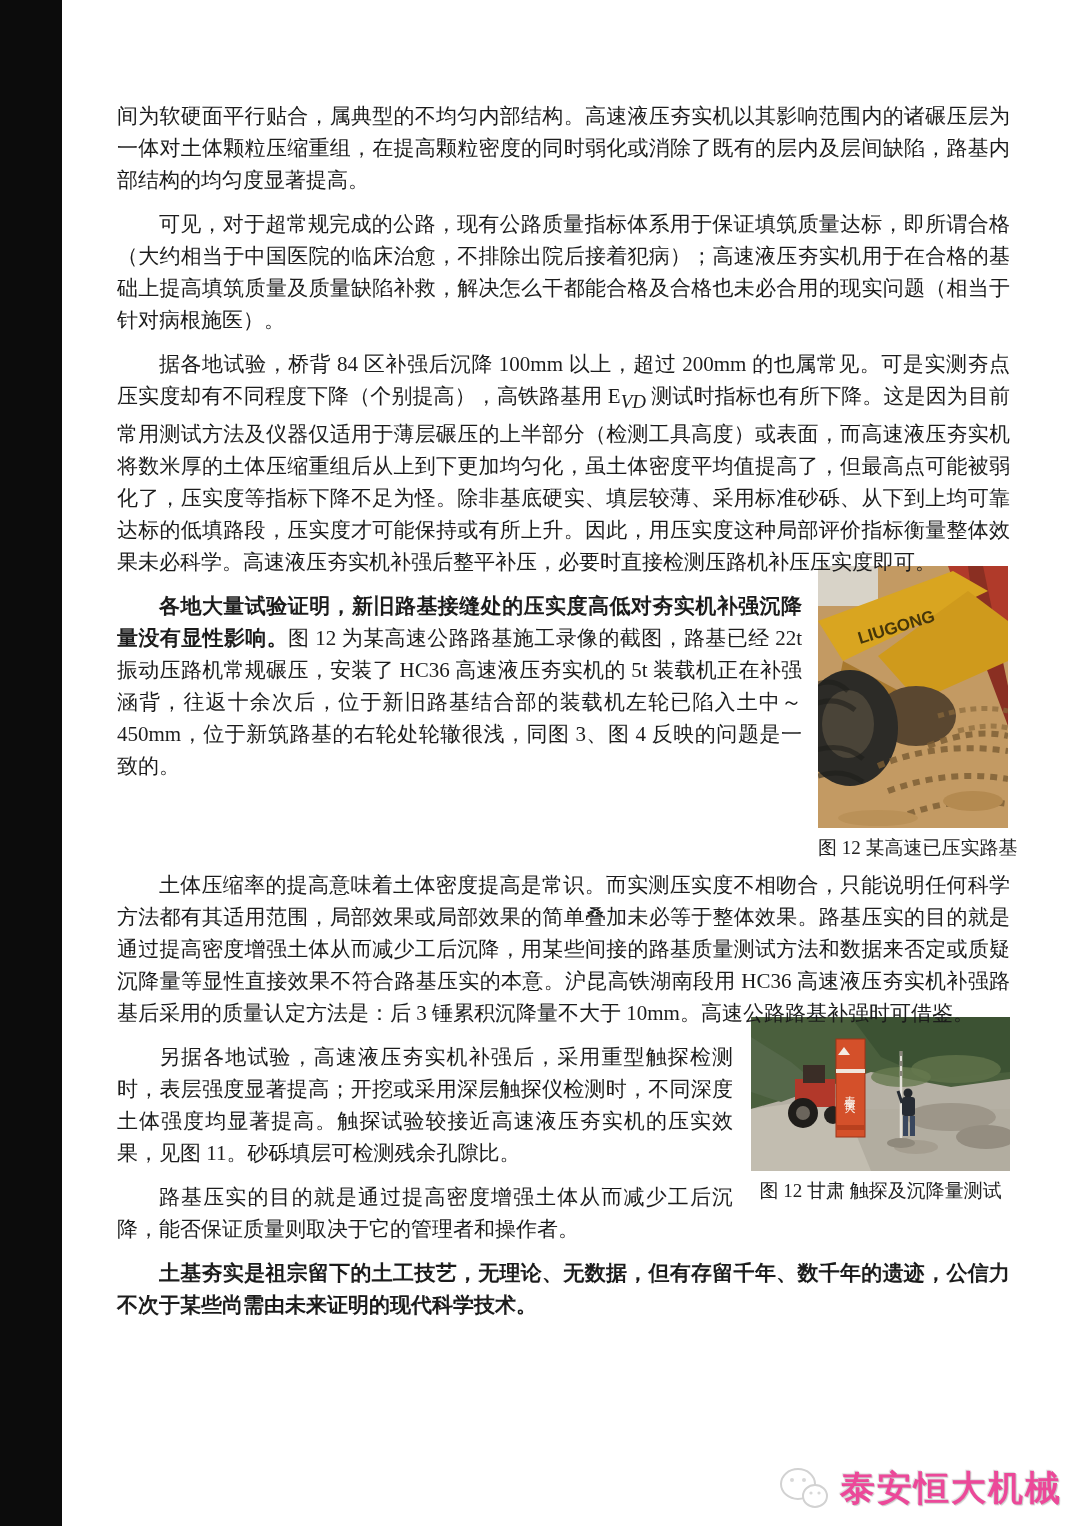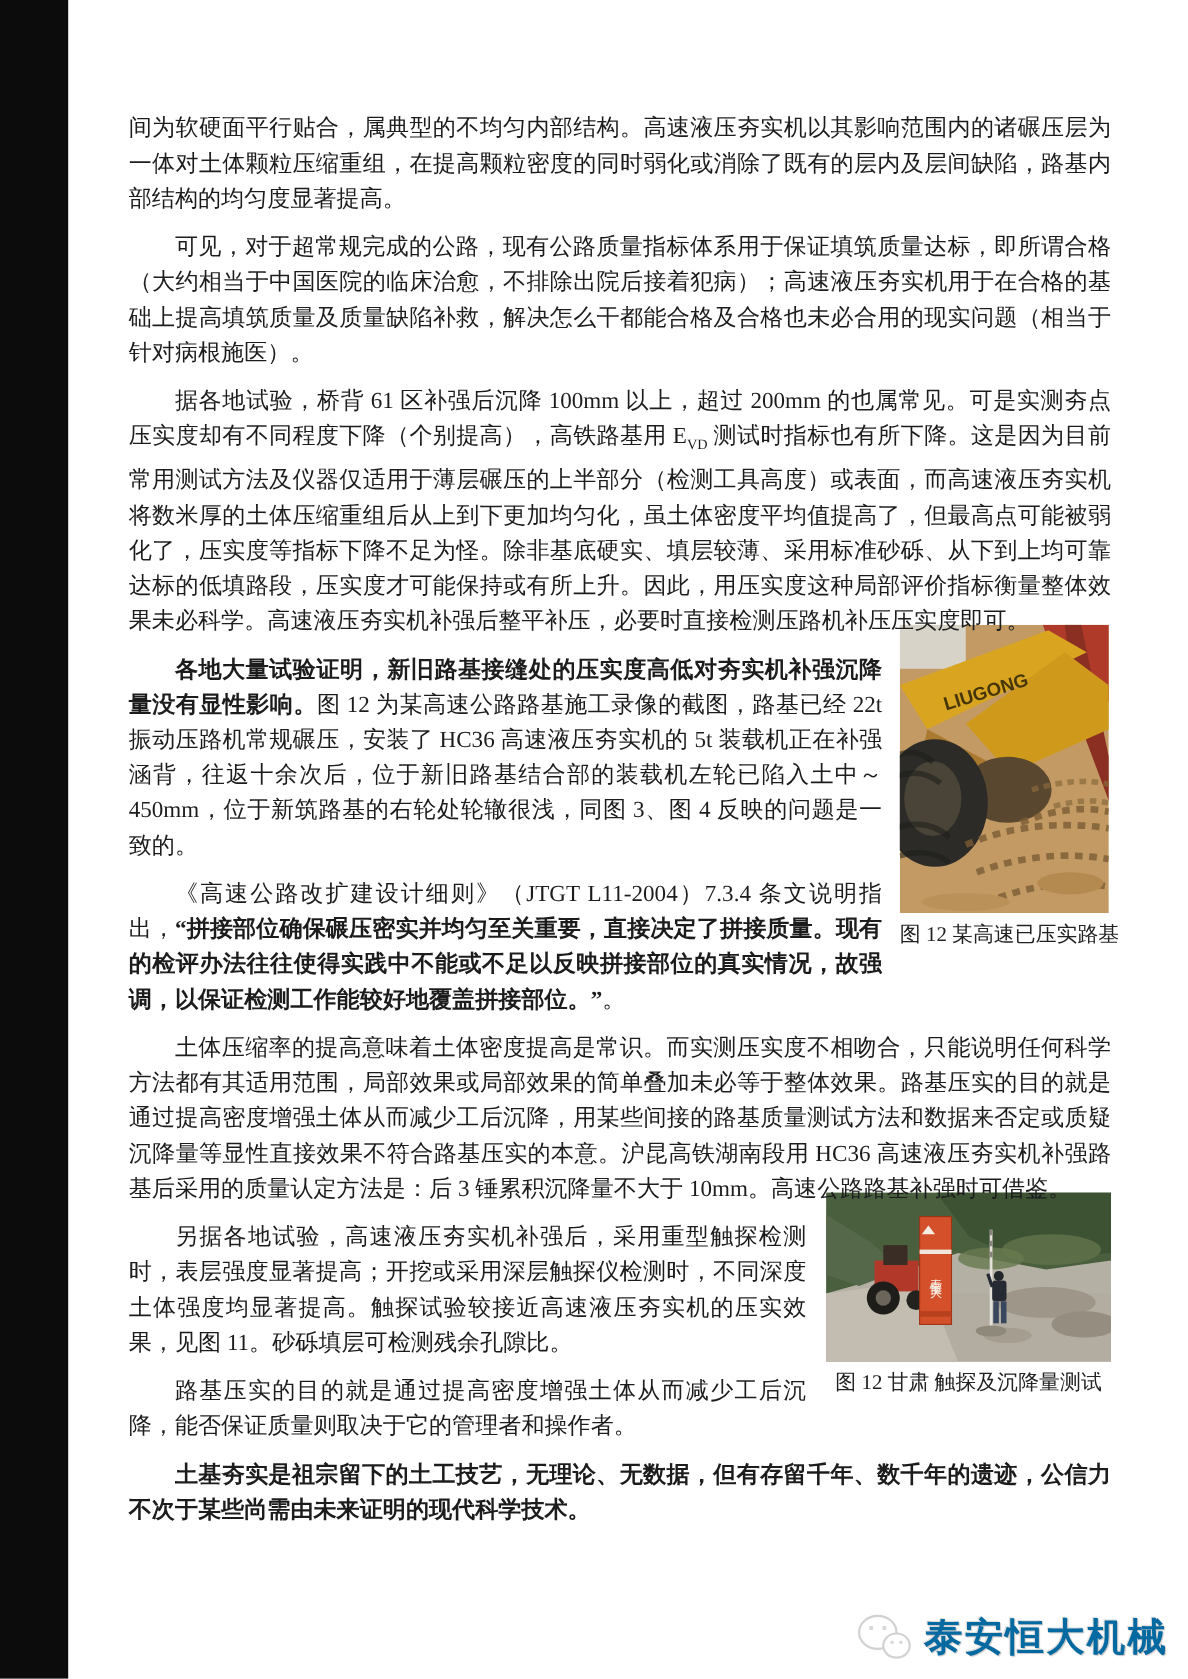--- a/index.html
+++ b/index.html
@@ -7,51 +7,51 @@
   body { width:1080px; height:1526px; position:relative; overflow:hidden;
          font-family:"Liberation Serif","DejaVu Serif",serif; color:#1c1c1c; }
   .page { position:absolute; inset:0; background:#ffffff; }
   .left-bar { position:absolute; left:0; top:0; width:62px; height:1526px; background:#0c0c0c; }
   .content { position:absolute; left:117px; top:100px; width:893px;
              font-size:21px; line-height:32px; text-align:justify; }
   .para { margin-bottom:12px; text-indent:2em; }
   .para.noindent { text-indent:0; }
   .para.clearfloat { clear:both; }
   .b { font-family:Liberation Serif, serif; font-weight:700; }
-  sub { font-size:13px; }
+  sub { font-size:19px;font-style:italic; }
   .fig { float:right; background:#fff; }
   .fig-1 { width:192px; margin:-24px 0 10px 16px; }
   .fig-2 { width:259px; margin:-24px 0 24px 18px; }
   .fig svg { display:block; }
   .caption { text-align:center; font-size:19px; line-height:22px; margin-top:9px;
              text-indent:0; color:#222; white-space:nowrap; }
   .watermark { position:absolute; right:18px; bottom:14px; display:flex; align-items:center; gap:10px; }
   .watermark .wm-text { font-family:Liberation Sans, sans-serif; font-weight:700;
-             font-size:35px; color:#0369a1; letter-spacing:2px;
+             font-size:35px; color:#ec4899; letter-spacing:2px;
              text-shadow:1px 1px 1px #c6c6c6, -1px -1px 1px #d9d9d9; }
 </style>
 </head>
 <body>
 
 <div class="page">
   <div class="left-bar"></div>
 
   <div class="content">
 
     <p class="para noindent">
       <span>间为软硬面平行贴合，属典型的不均匀内部结构。高速液压夯实机以其影响范围内的诸碾压层为一体对土体颗粒压缩重组，在提高颗粒密度的同时弱化或消除了既有的层内及层间缺陷，路基内部结构的均匀度显著提高。</span>
     </p>
 
 
     <p class="para">
       <span>可见，对于超常规完成的公路，现有公路质量指标体系用于保证填筑质量达标，即所谓合格（大约相当于中国医院的临床治愈，不排除出院后接着犯病）；高速液压夯实机用于在合格的基础上提高填筑质量及质量缺陷补救，解决怎么干都能合格及合格也未必合用的现实问题（相当于针对病根施医）。</span>
     </p>
 
     <p class="para">
-      <span>据各地试验，桥背 61 区补强后沉降 100mm 以上，超过 200mm 的也属常见。可是实测夯点压实度却有不同程度下降（个别提高），高铁路基用 E</span><sub>VD</sub><span> 测试时指标也有所下降。这是因为目前常用测试方法及仪器仅适用于薄层碾压的上半部分（检测工具高度）或表面，而高速液压夯实机将数米厚的土体压缩重组后从上到下更加均匀化，虽土体密度平均值提高了，但最高点可能被弱化了，压实度等指标下降不足为怪。除非基底硬实、填层较薄、采用标准砂砾、从下到上均可靠达标的低填路段，压实度才可能保持或有所上升。因此，用压实度这种局部评价指标衡量整体效果未必科学。高速液压夯实机补强后整平补压，必要时直接检测压路机补压压实度即可。</span>
+      <span>据各地试验，桥背 84 区补强后沉降 100mm 以上，超过 200mm 的也属常见。可是实测夯点压实度却有不同程度下降（个别提高），高铁路基用 E</span><sub>VD</sub><span> 测试时指标也有所下降。这是因为目前常用测试方法及仪器仅适用于薄层碾压的上半部分（检测工具高度）或表面，而高速液压夯实机将数米厚的土体压缩重组后从上到下更加均匀化，虽土体密度平均值提高了，但最高点可能被弱化了，压实度等指标下降不足为怪。除非基底硬实、填层较薄、采用标准砂砾、从下到上均可靠达标的低填路段，压实度才可能保持或有所上升。因此，用压实度这种局部评价指标衡量整体效果未必科学。高速液压夯实机补强后整平补压，必要时直接检测压路机补压压实度即可。</span>
     </p>
 
     <div class="fig fig-1">
       <svg width="190" height="262" viewBox="0 0 190 262">
         <rect x="0" y="0" width="190" height="262" fill="#c39a63"></rect>
         <rect x="0" y="0" width="60" height="40" fill="#d8d3c8"></rect>
         <polygon points="130,0 190,0 190,70 150,55" fill="#b03a2a"></polygon>
         <polygon points="150,0 165,0 190,120 190,160 160,80" fill="#8a2f22"></polygon>
         <polygon points="0,55 135,5 170,25 25,95" fill="#d9a520"></polygon>
         <polygon points="60,90 150,25 190,55 190,95 100,135" fill="#cf9a1c"></polygon>
@@ -66,23 +66,20 @@
         <ellipse cx="155" cy="235" rx="30" ry="10" fill="#b48a50"></ellipse>
         <ellipse cx="60" cy="252" rx="40" ry="8" fill="#ba9158"></ellipse>
       </svg>
       <div class="caption">图 12  某高速已压实路基</div>
     </div>
 
     <p class="para">
       <span class="b">各地大量试验证明，新旧路基接缝处的压实度高低对夯实机补强沉降量没有显性影响。</span><span>图 12 为某高速公路路基施工录像的截图，路基已经 22t 振动压路机常规碾压，安装了 HC36 高速液压夯实机的 5t 装载机正在补强涵背，往返十余次后，位于新旧路基结合部的装载机左轮已陷入土中～450mm，位于新筑路基的右轮处轮辙很浅，同图 3、图 4 反映的问题是一致的。</span>
     </p>
 
-    <p class="para">
-      <span>《高速公路改扩建设计细则》（JTGT L11-2004）7.3.4 条文说明指出，</span><span class="b">“拼接部位确保碾压密实并均匀至关重要，直接决定了拼接质量。现有的检评办法往往使得实践中不能或不足以反映拼接部位的真实情况，故强调，以保证检测工作能较好地覆盖拼接部位。”</span><span>。</span>
-    </p>
 
     <p class="para clearfloat">
       <span>土体压缩率的提高意味着土体密度提高是常识。而实测压实度不相吻合，只能说明任何科学方法都有其适用范围，局部效果或局部效果的简单叠加未必等于整体效果。路基压实的目的就是通过提高密度增强土体从而减少工后沉降，用某些间接的路基质量测试方法和数据来否定或质疑沉降量等显性直接效果不符合路基压实的本意。沪昆高铁湖南段用 HC36 高速液压夯实机补强路基后采用的质量认定方法是：后 3 锤累积沉降量不大于 10mm。高速公路路基补强时可借鉴。</span>
     </p>
 
     <div class="fig fig-2">
       <svg width="259" height="154" viewBox="0 0 259 154">
         <rect x="0" y="0" width="259" height="154" fill="#b5b0a4"></rect>
         <rect x="0" y="0" width="259" height="30" fill="#cdd4cb"></rect>
         <polygon points="0,0 259,0 259,62 200,70 120,55 60,75 0,92" fill="#4a5f3d"></polygon>

